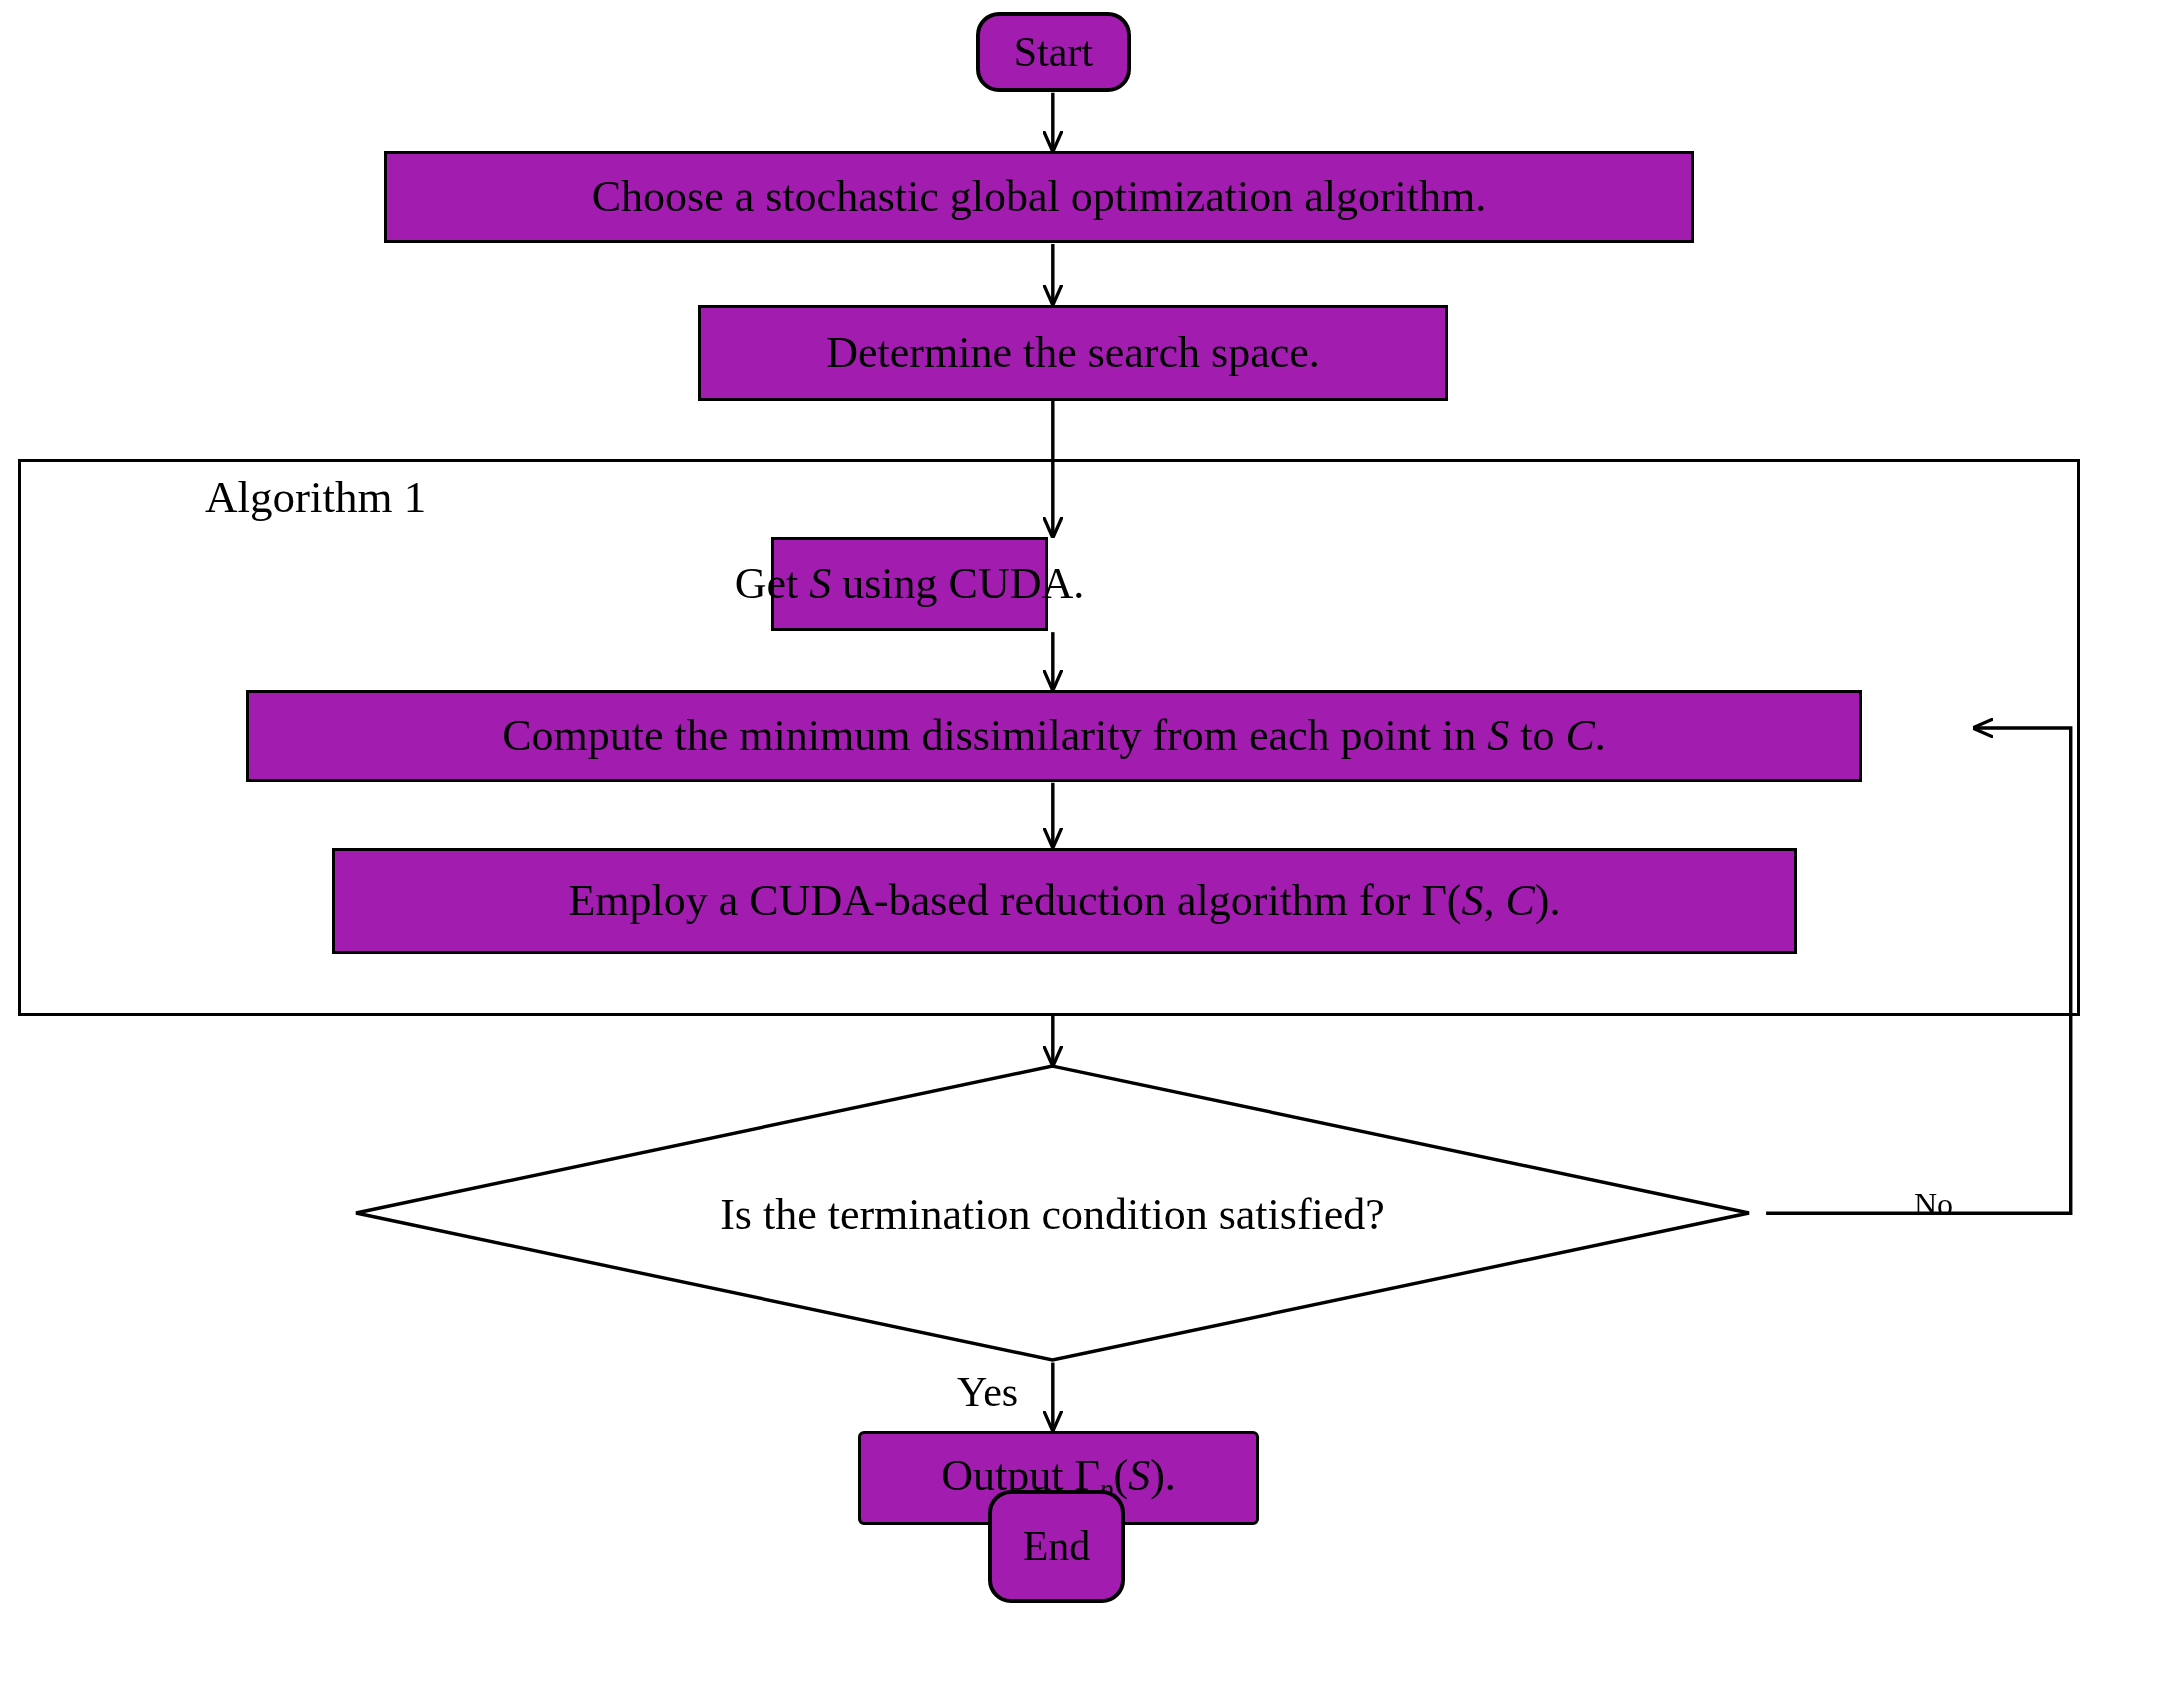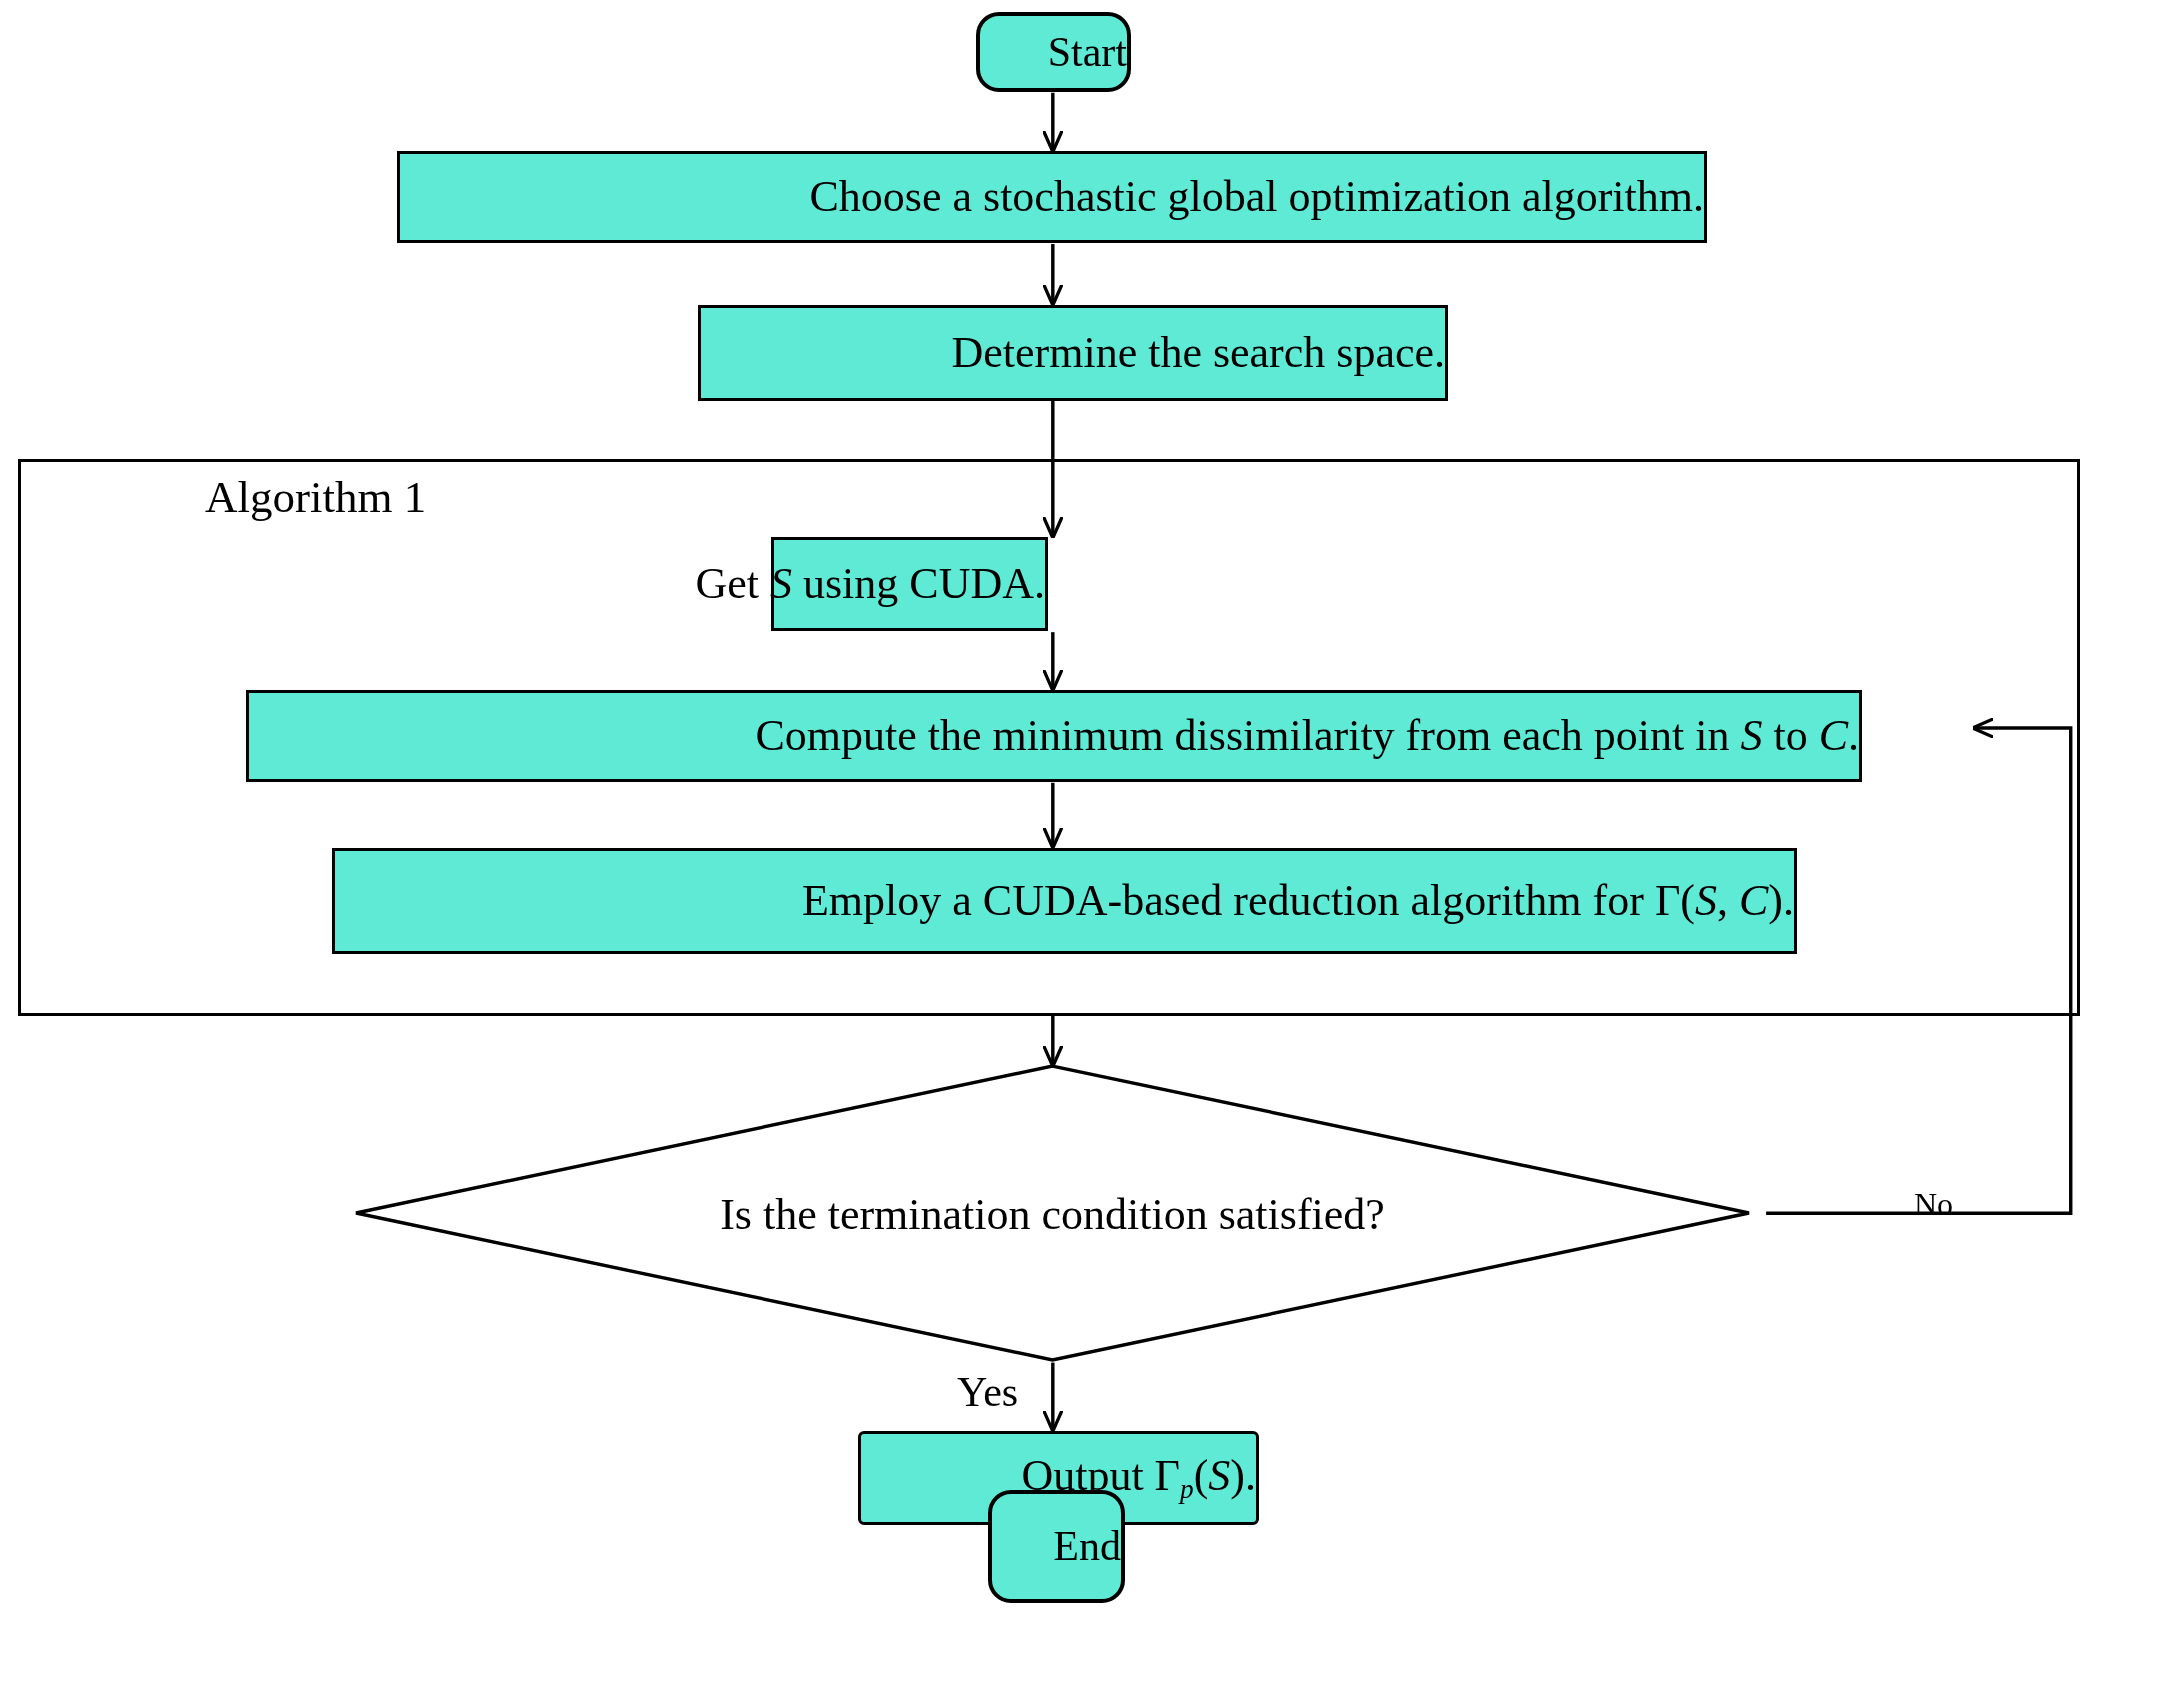--- a/index.html
+++ b/index.html
@@ -8,24 +8,24 @@
     width:2183px;height:1699px;
     background:#ffffff;
     font-family:"Liberation Serif","DejaVu Serif",serif;
     color:#000000;
     overflow:hidden;
   }
   .node{
     position:absolute;
     box-sizing:border-box;
     border:3.4px solid #000;
-    background:#5eead4;
+    background:#a21caf;
     display:flex;
     align-items:center;
-    justify-content:flex-end;
+    justify-content:center;
     text-align:center;
     line-height:1.05;
     white-space:nowrap;
   }
   .terminal{ border-radius:23px; border-width:4.8px; }
   .container-box{
     position:absolute;
     box-sizing:border-box;
     border:3.4px solid #000;
     background:transparent;
@@ -75,21 +75,21 @@
   </svg>
 
   <div class="container-box" style="left:18px;top:459px;width:2062px;height:557px;"></div>
 
   <div class="free-label" style="left:205px;top:475px;font-size:45px;">Algorithm 1</div>
 
   <div class="node terminal" style="left:976px;top:12.3px;width:155px;height:80px;font-size:42px;">
     <span>Start</span>
   </div>
 
-  <div class="node" style="left:397px;top:151px;width:1310px;height:92px;font-size:44px;">
+  <div class="node" style="left:384px;top:151px;width:1310px;height:92px;font-size:44px;">
     <span>Choose a stochastic global optimization algorithm.</span>
   </div>
 
   <div class="node" style="left:698px;top:305px;width:750px;height:96px;font-size:44px;">
     <span>Determine the search space.</span>
   </div>
 
   <div class="node" style="left:771px;top:537px;width:277px;height:94px;font-size:44px;">
     <span><span>Get </span><span class="it">S</span><span> using CUDA.</span></span>
   </div>

